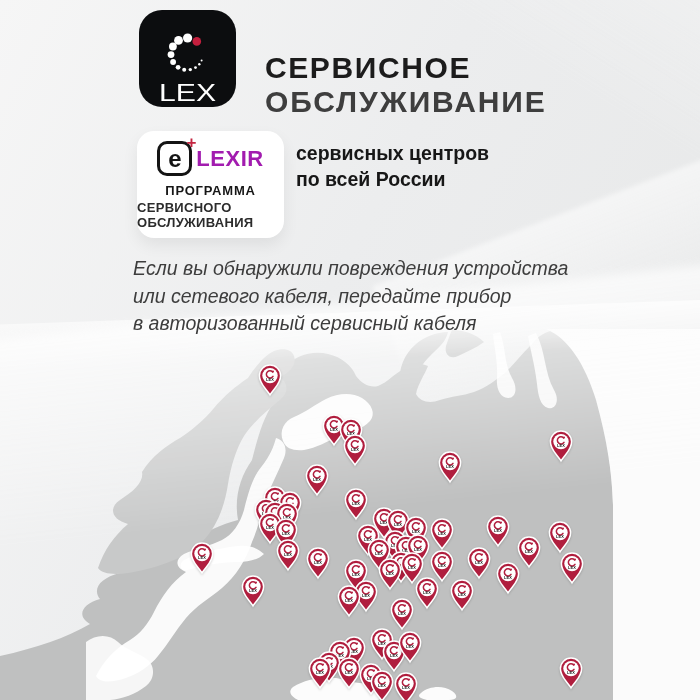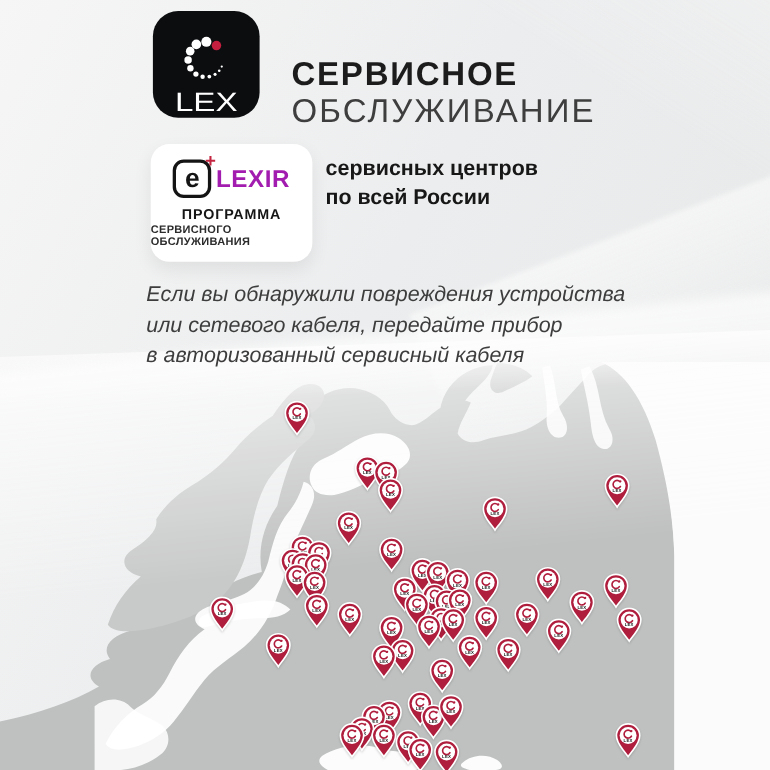--- a/index.html
+++ b/index.html
@@ -11,32 +11,32 @@
        background:linear-gradient(180deg,rgba(255,255,255,.85),rgba(255,255,255,0) 70%);filter:blur(5px);opacity:.8;}
   .sw2{width:700px;height:520px;left:380px;top:-160px;transform:rotate(32deg);
        background:linear-gradient(180deg,rgba(255,255,255,.9),rgba(255,255,255,0) 65%);filter:blur(4px);opacity:.6;}
   .sw3{width:460px;height:240px;left:400px;top:196px;transform:rotate(-21deg);
        background:linear-gradient(180deg,rgba(255,255,255,.95) 0%,rgba(255,255,255,0) 55%);filter:blur(2px);opacity:.55;}
 
   
   .lex-logo{position:absolute;left:139px;top:10px;width:97px;height:97px;background:#0c0d0f;border-radius:23px;}
   .title{position:absolute;left:265px;top:33px;line-height:1.08;margin-top:19px;}
   .title .l1{font-size:30px;font-weight:800;letter-spacing:1.6px;color:#1c1c1c;}
-  .title .l2{font-size:30px;font-weight:400;letter-spacing:1.9px;color:#3e3e3e;margin-top:2px;}
+  .title .l2{font-size:30px;font-weight:700;letter-spacing:1.9px;color:#3e3e3e;margin-top:2px;}
 
   .program-card{position:absolute;left:137px;top:131px;width:147px;height:107px;background:#ffffff;border-radius:17px;
                 box-shadow:0 7px 16px rgba(0,0,0,.07);display:flex;flex-direction:column;align-items:center;justify-content:center;gap:7px;}
   .elexir-row{display:flex;align-items:center;gap:4px;margin-top:2px;}
   .e-box{position:relative;width:29px;height:29px;border:3px solid #141414;border-radius:10px;
          display:flex;align-items:center;justify-content:center;font-weight:700;font-size:24px;color:#141414;line-height:1;}
   .e-plus{position:absolute;top:-10px;right:-7px;font-size:17px;font-weight:800;line-height:1;}
   .elexir-word{font-size:22px;font-weight:800;color:#a21caf;letter-spacing:.5px;}
   .prog-c{display:flex;flex-direction:column;align-items:center;gap:2px;}
   .prog-l1{font-size:13px;font-weight:800;color:#161616;letter-spacing:.8px;}
-  .prog-l2{font-size:10px;font-weight:700;color:#2c2c2c;letter-spacing:.3px;}
+  .prog-l2{font-size:13px;font-weight:700;color:#2c2c2c;letter-spacing:.3px;}
 
   .stats{position:absolute;left:296px;top:141px;color:#171717;}
   .stats-line1{display:flex;align-items:baseline;gap:8px;}
   .stats-num{font-size:37px;font-weight:800;line-height:1;}
   .stats-rest,.stats-l{font-size:19.5px;font-weight:800;line-height:25.5px;color:#171717;}
 
   .body-text{position:absolute;left:133px;top:255px;font-size:19.5px;line-height:27.5px;color:#3d3d3d;font-style:italic;}
 
   
   .map-svg{position:absolute;left:0;top:0;}

